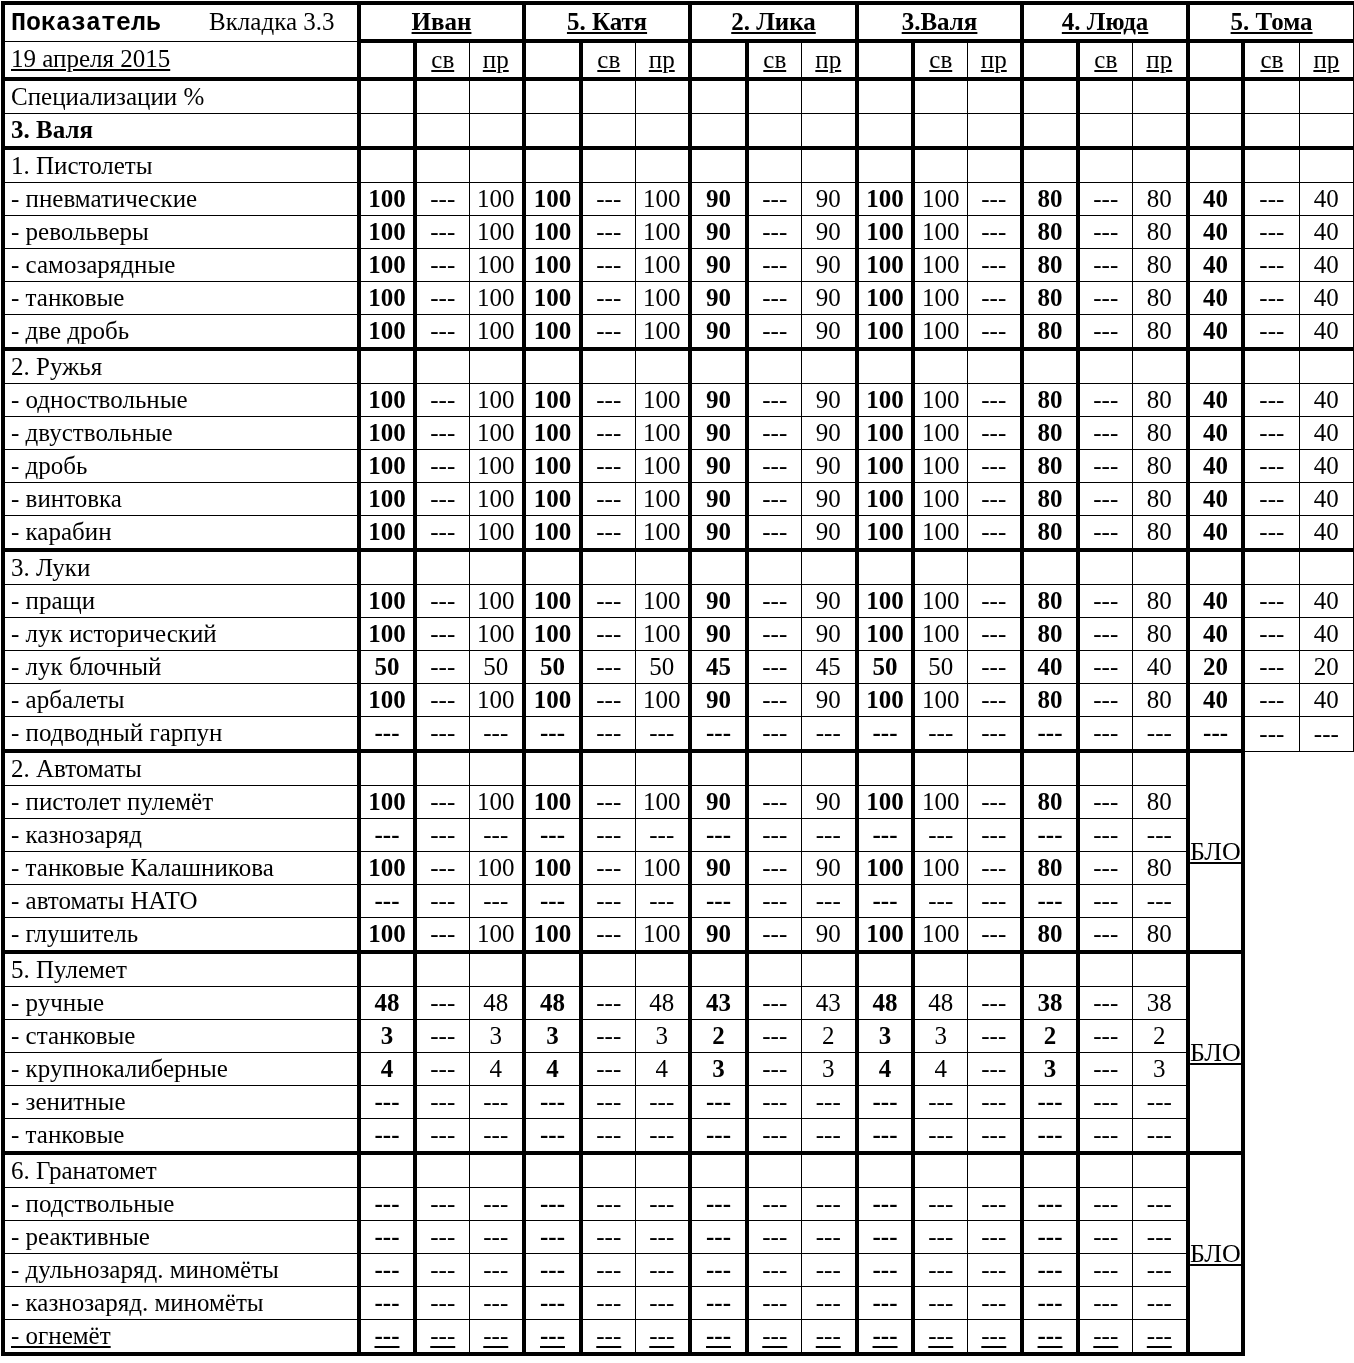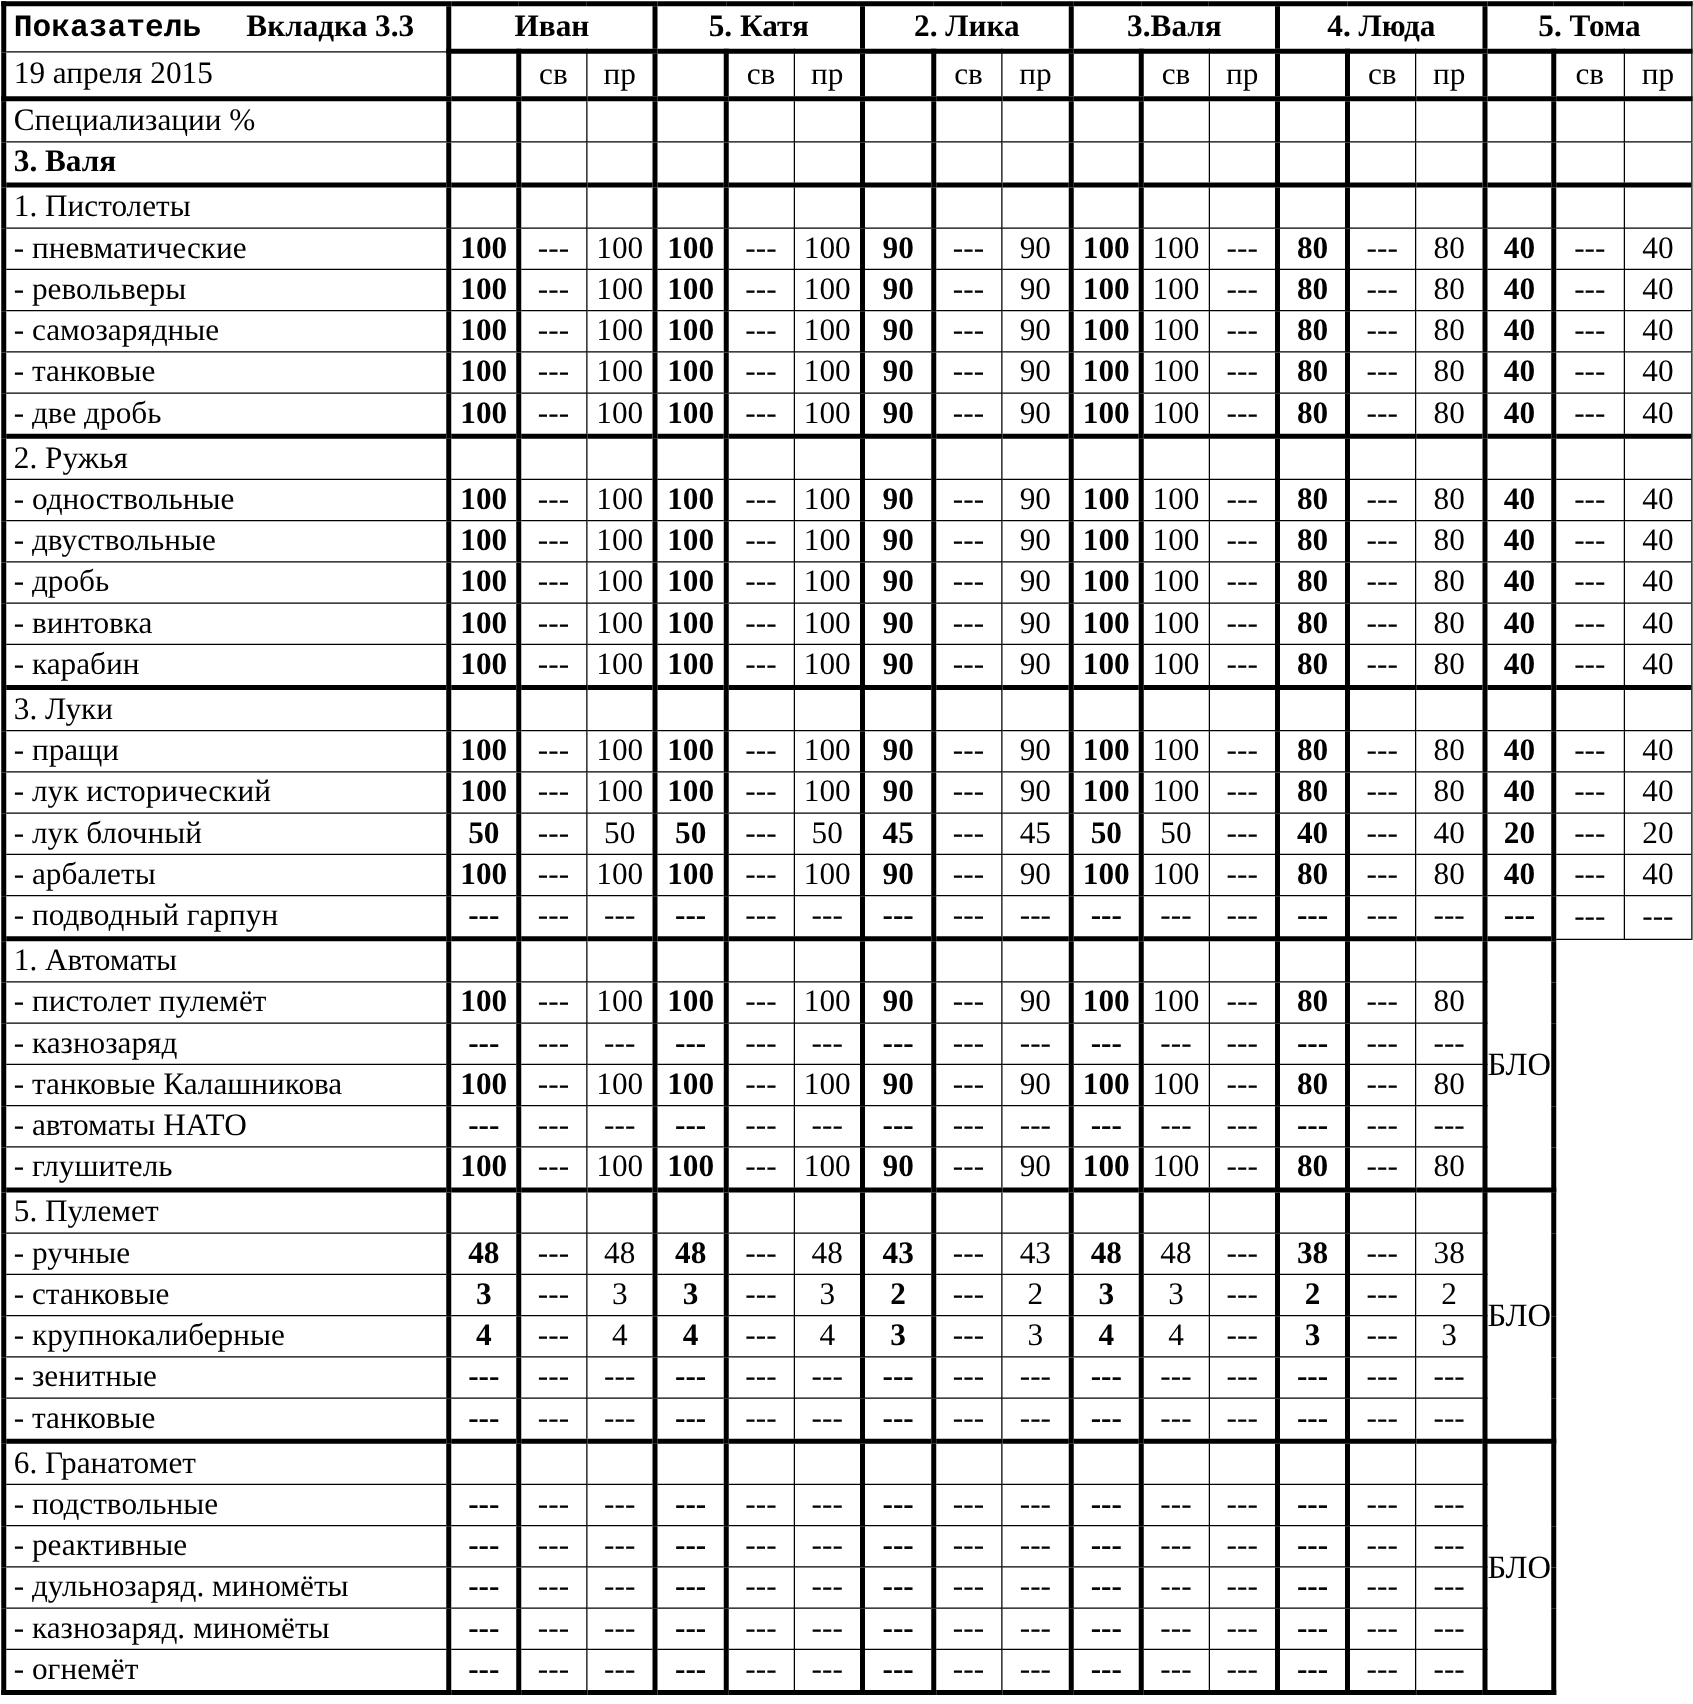--- a/index.html
+++ b/index.html
@@ -5,24 +5,24 @@
   html,body{margin:0;padding:0;background:#fff;}
   body{width:1354px;height:1363px;overflow:hidden;font-family:"Liberation Serif","DejaVu Serif",serif;color:#000;}
   table{border-collapse:collapse;table-layout:fixed;width:1352px;margin:1px 0 0 1px;}
   td{padding:0;height:32px;font-size:25px;line-height:28px;text-align:center;vertical-align:middle;white-space:nowrap;overflow:hidden;border:1px solid #000;}
   td.lbl{text-align:left;padding-left:6px;}
   td.b{font-weight:bold;}
   .hdr td{height:34px;}
   .tk-l{border-left:4px solid #000 !important;}
   .tk-r{border-right:4px solid #000 !important;}
   .tk-t{border-top:4px solid #000 !important;}
-  .tk-b{border-bottom:4px solid #000 !important;}
+  .tk-b{border-bottom:4px solid #000 !important;text-decoration:underline;}
   .blok{font-size:26px;font-weight:normal;}
   .hdr-title{font-weight:bold;font-family:Liberation Mono, monospace;}
-  .hdr-tab{font-weight:bold;margin-left:36px;}
+  .hdr-tab{font-weight:normal;margin-left:48px;}
 </style>
 </head>
 <body>
 
 <table>
   <colgroup id="cols">
       <col style="width: 356px;">
       <col style="width: 56px;">
       <col style="width: 54px;">
       <col style="width: 55px;">
@@ -487,21 +487,21 @@
         <td class="tk-l">---</td>
         <td>---</td>
         <td class="tk-l b">---</td>
         <td class="tk-l">---</td>
         <td>---</td>
         <td class="tk-l b">---</td>
         <td class="tk-l">---</td>
         <td class="tk-r">---</td>
       </tr>
       <tr>
-        <td class="lbl tk-l tk-t">1. Автоматы</td>
+        <td class="lbl tk-l tk-t">2. Автоматы</td>
         <td class="tk-l tk-t"></td>
         <td class="tk-l tk-t"></td>
         <td class="tk-t"></td>
         <td class="tk-l tk-t"></td>
         <td class="tk-l tk-t"></td>
         <td class="tk-t"></td>
         <td class="tk-l tk-t"></td>
         <td class="tk-l tk-t"></td>
         <td class="tk-t"></td>
         <td class="tk-l tk-t"></td>

